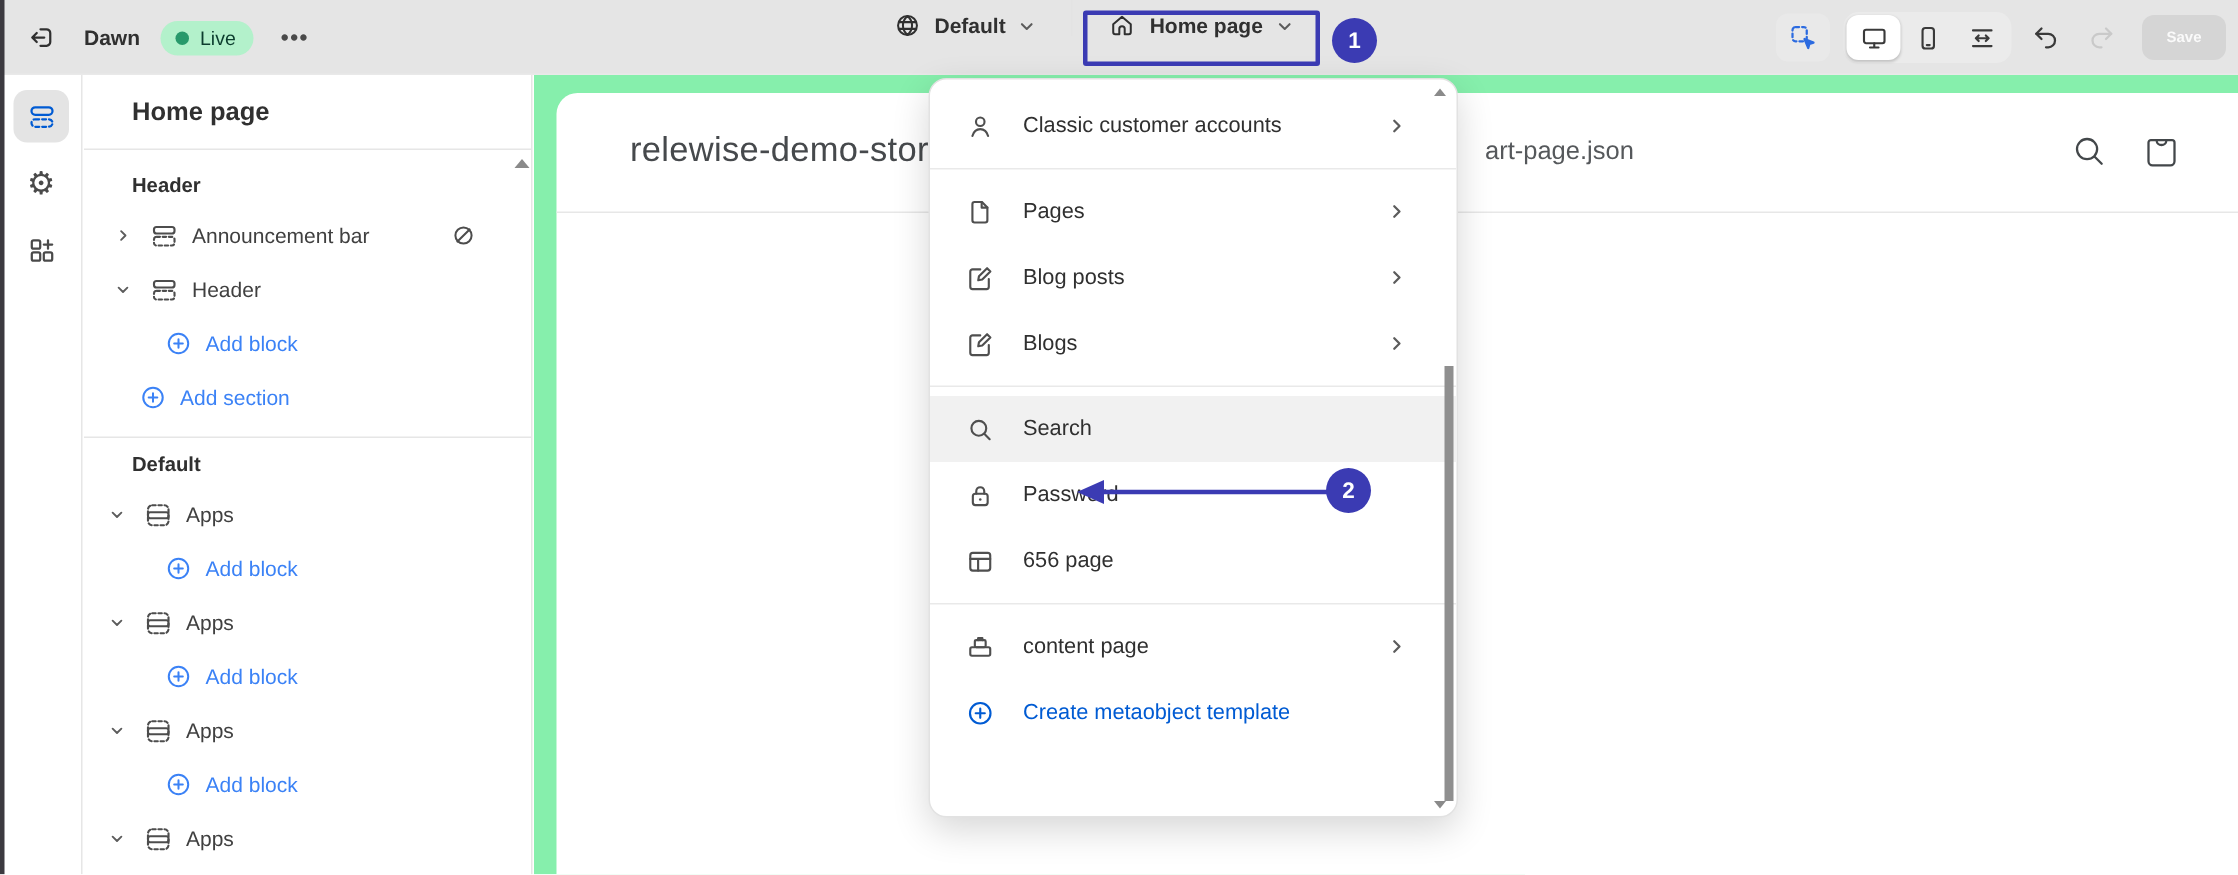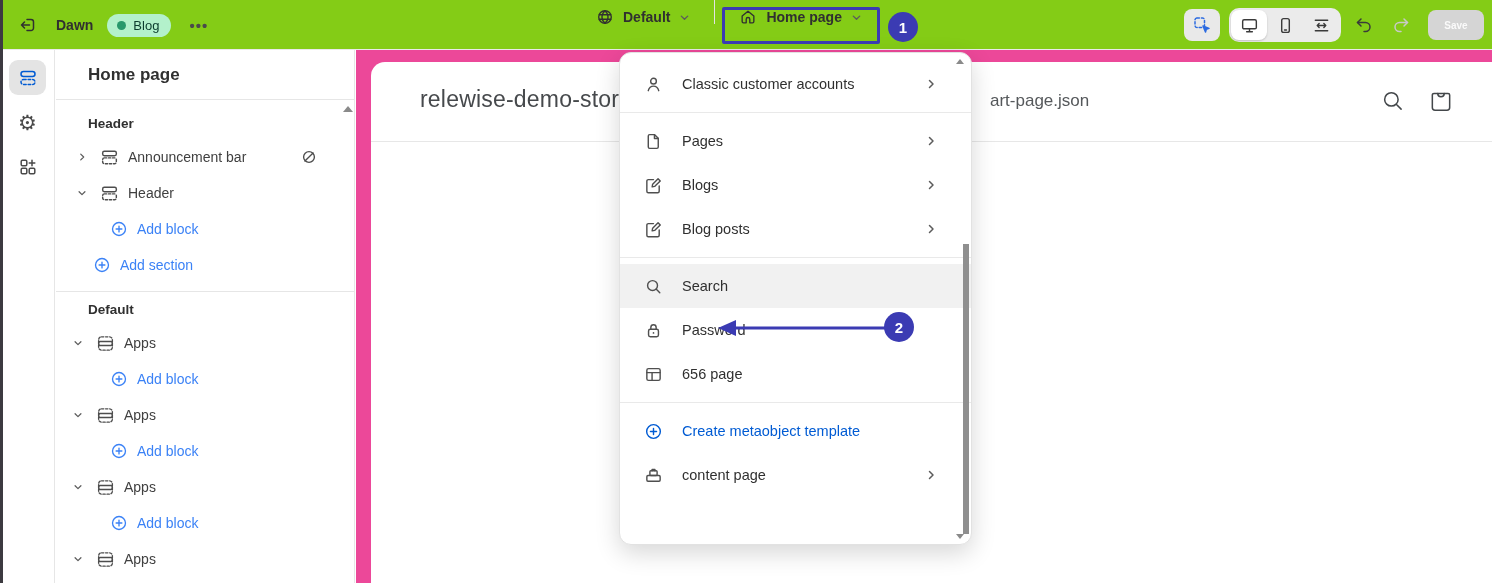--- a/index.html
+++ b/index.html
@@ -3,21 +3,21 @@
 <meta charset="utf-8">
 <style>
   * { margin:0; padding:0; box-sizing:border-box; }
   html,body { width:1492px; height:583px; }
   body { font-family:"Liberation Sans", sans-serif; background:#fff; color:#303030; overflow:hidden; }
   .page { position:relative; width:1492px; height:583px; overflow:hidden; background:#fff; }
   svg { display:block; }
   .ic svg { stroke:currentColor; fill:none; stroke-width:1.5; stroke-linecap:round; stroke-linejoin:round; }
 
   
-  .topbar { position:absolute; left:0; top:0; width:1492px; height:50px; background:#84cc16; border-bottom:1px solid #e9e9e9; z-index:30; }
+  .topbar { position:absolute; left:0; top:0; width:1492px; height:50px; background:#e5e5e5; border-bottom:1px solid #e9e9e9; z-index:30; }
   .tb-left { position:absolute; left:14px; top:0; height:50px; display:flex; align-items:center; gap:14px; }
   .icon-btn { background:none; border:none; cursor:pointer; color:#303030; display:flex; align-items:center; justify-content:center; padding:4px; border-radius:8px; }
   .theme-name { font-size:14px; font-weight:700; color:#303030; }
   .live-badge { display:flex; align-items:center; gap:7px; background:#b3f1cb; color:#0c3d2e; font-size:13px; padding:4px 12px 4px 10px; border-radius:12px; }
   .live-dot { width:9px; height:9px; border-radius:50%; background:#28996b; }
   .dots { font-size:15px; letter-spacing:1px; font-weight:700; color:#4a4a4a; }
 
   .tb-center { position:absolute; left:586px; top:0; height:50px; display:flex; align-items:flex-start; }
   .tb-drop { display:flex; align-items:center; gap:9px; background:none; border:none; cursor:pointer; font-family:inherit; font-size:14px; font-weight:600; color:#303030; padding:8px 10px; }
   .vdiv { width:1px; height:24px; background:#e3e3e3; margin:0 14px; }
@@ -49,21 +49,21 @@
   .p-add { height:36px; display:flex; align-items:center; gap:9px; color:#3b82f6; font-size:14px; cursor:pointer; }
   .p-add.indent-block { padding-left:54px; }
   .p-add.indent-section { padding-left:37px; }
   .p-divider { height:1px; background:#e6e6e6; margin:8px 0; }
   .eye-ic { margin-left:auto; color:#4d4d4d; }
   .tri-up { width:0; height:0; border-left:5px solid transparent; border-right:5px solid transparent; border-bottom:6px solid #8a8a8a; }
   .tri-down { width:0; height:0; border-left:5px solid transparent; border-right:5px solid transparent; border-top:6px solid #8a8a8a; }
   .panel-scrolltip { position:absolute; left:287px; top:56px; }
 
   
-  .canvas { position:absolute; left:356px; top:50px; width:1136px; height:533px; background:#ec4899; z-index:1; }
+  .canvas { position:absolute; left:356px; top:50px; width:1136px; height:533px; background:#86efac; z-index:1; }
   .preview { position:absolute; left:15px; top:12px; right:0; bottom:0; background:#fff; border-radius:14px 0 0 0; }
   .preview-header { position:relative; height:80px; border-bottom:1px solid #e7e7e7; }
   .ph-left { position:absolute; left:49px; top:24px; font-size:23px; color:#46494c; letter-spacing:.2px; }
   .ph-right { position:absolute; left:619px; top:29px; font-size:17px; color:#55585b; }
   .ph-actions { position:absolute; right:38px; top:26px; display:flex; gap:22px; color:#43474a; }
 
   
   .menu { position:absolute; left:619px; top:52px; width:353px; height:493px; background:#fff; border:1px solid #e2e2e2; border-radius:12px; box-shadow:0 8px 24px rgba(0,0,0,.16); z-index:50; padding-top:9px; overflow:hidden; }
   .m-row { position:relative; height:44px; display:flex; align-items:center; padding:0 34px 0 24px; font-size:14.5px; color:#303030; cursor:pointer; }
   .m-row .m-ic { width:19px; margin-right:19px; color:#4f4f4f; display:flex; justify-content:center; }
@@ -95,21 +95,21 @@
         <span class="ic">
           <svg width="20" height="20" viewBox="0 0 20 20">
               <path d="M9 4.5h4A2.5 2.5 0 0 1 15.5 7v6a2.5 2.5 0 0 1-2.5 2.5H9"></path>
               <path d="M11.5 10H3.5M6.5 7 3.5 10l3 3"></path>
             </svg>
         </span>
       </button>
       <span class="theme-name">Dawn</span>
       <span class="live-badge">
         <span class="live-dot"></span>
-        <span>Blog</span>
+        <span>Live</span>
       </span>
       <button class="icon-btn dots">•••</button>
     </div>
 
     <div class="tb-center">
       <button class="tb-drop">
         <span class="ic">
           <svg width="18" height="18" viewBox="0 0 20 20">
               <circle cx="10" cy="10" r="7"></circle>
               <path d="M10 3c-4.5 4-4.5 10 0 14M10 3c4.5 4 4.5 10 0 14M3.6 7.5h12.8M3.6 12.5h12.8"></path>
@@ -438,43 +438,43 @@
         </span>
     </div>
 
     <div class="m-row">
       <span class="m-ic ic">
         <svg width="19" height="19" viewBox="0 0 20 20">
             <path d="M16 10.5V16a1.6 1.6 0 0 1-1.6 1.6H4.6A1.6 1.6 0 0 1 3 16V5.4a1.6 1.6 0 0 1 1.6-1.6H10"></path>
             <path d="m14.8 2.9 2.3 2.3-5.7 5.7-2.8.5.5-2.8Z"></path>
           </svg>
       </span>
+      <span>Blog posts</span>
+      <span class="m-chev ic">
+          <svg width="12" height="12" viewBox="0 0 12 12">
+            <path d="M4.5 2.5 8 6l-3.5 3.5"></path>
+          </svg>
+        </span>
+    </div>
+
+    <div class="m-row">
+      <span class="m-ic ic">
+        <svg width="19" height="19" viewBox="0 0 20 20">
+            <path d="M16 10.5V16a1.6 1.6 0 0 1-1.6 1.6H4.6A1.6 1.6 0 0 1 3 16V5.4a1.6 1.6 0 0 1 1.6-1.6H10"></path>
+            <path d="m14.8 2.9 2.3 2.3-5.7 5.7-2.8.5.5-2.8Z"></path>
+          </svg>
+      </span>
       <span>Blogs</span>
       <span class="m-chev ic">
           <svg width="12" height="12" viewBox="0 0 12 12">
             <path d="M4.5 2.5 8 6l-3.5 3.5"></path>
           </svg>
         </span>
     </div>
 
-    <div class="m-row">
-      <span class="m-ic ic">
-        <svg width="19" height="19" viewBox="0 0 20 20">
-            <path d="M16 10.5V16a1.6 1.6 0 0 1-1.6 1.6H4.6A1.6 1.6 0 0 1 3 16V5.4a1.6 1.6 0 0 1 1.6-1.6H10"></path>
-            <path d="m14.8 2.9 2.3 2.3-5.7 5.7-2.8.5.5-2.8Z"></path>
-          </svg>
-      </span>
-      <span>Blog posts</span>
-      <span class="m-chev ic">
-          <svg width="12" height="12" viewBox="0 0 12 12">
-            <path d="M4.5 2.5 8 6l-3.5 3.5"></path>
-          </svg>
-        </span>
-    </div>
-
     <div class="m-divider"></div>
 
     <div class="m-row highlight">
       <span class="m-ic ic">
         <svg width="19" height="19" viewBox="0 0 20 20">
             <circle cx="9" cy="9" r="5.2"></circle>
             <path d="m13 13 3.6 3.6"></path>
           </svg>
       </span>
       <span>Search</span>
@@ -495,45 +495,45 @@
       <span class="m-ic ic">
         <svg width="19" height="19" viewBox="0 0 20 20">
             <rect x="3" y="3.8" width="14" height="12.4" rx="1.8"></rect>
             <path d="M3 8h14M8.5 8v8.2"></path>
           </svg>
       </span>
       <span>656 page</span>
     </div>
 
     <div class="m-divider"></div>
-
-    <div class="m-row link-row">
-      <span class="m-ic ic">
-        <svg width="19" height="19" viewBox="0 0 20 20">
-            <circle cx="10" cy="10" r="7.2"></circle>
-            <path d="M10 6.8v6.4M6.8 10h6.4"></path>
-          </svg>
-      </span>
-      <span>Create metaobject template</span>
-    </div>
 
     <div class="m-row">
       <span class="m-ic ic">
         <svg width="19" height="19" viewBox="0 0 20 20">
             <rect x="3" y="10" width="14" height="6" rx="1.2"></rect>
             <rect x="6.2" y="5" width="7.6" height="5" rx="1"></rect>
             <path d="M8.5 5V3.6h3V5"></path>
           </svg>
       </span>
       <span>content page</span>
       <span class="m-chev ic">
           <svg width="12" height="12" viewBox="0 0 12 12">
             <path d="M4.5 2.5 8 6l-3.5 3.5"></path>
           </svg>
         </span>
+    </div>
+
+    <div class="m-row link-row">
+      <span class="m-ic ic">
+        <svg width="19" height="19" viewBox="0 0 20 20">
+            <circle cx="10" cy="10" r="7.2"></circle>
+            <path d="M10 6.8v6.4M6.8 10h6.4"></path>
+          </svg>
+      </span>
+      <span>Create metaobject template</span>
     </div>
 
     <div class="m-scrollthumb"></div>
     <div class="m-tip-bottom">
         <div class="tri-down"></div>
       </div>
   </div>
 
   <div class="anno-box"></div>
   <div class="anno-badge badge-1">1</div>

